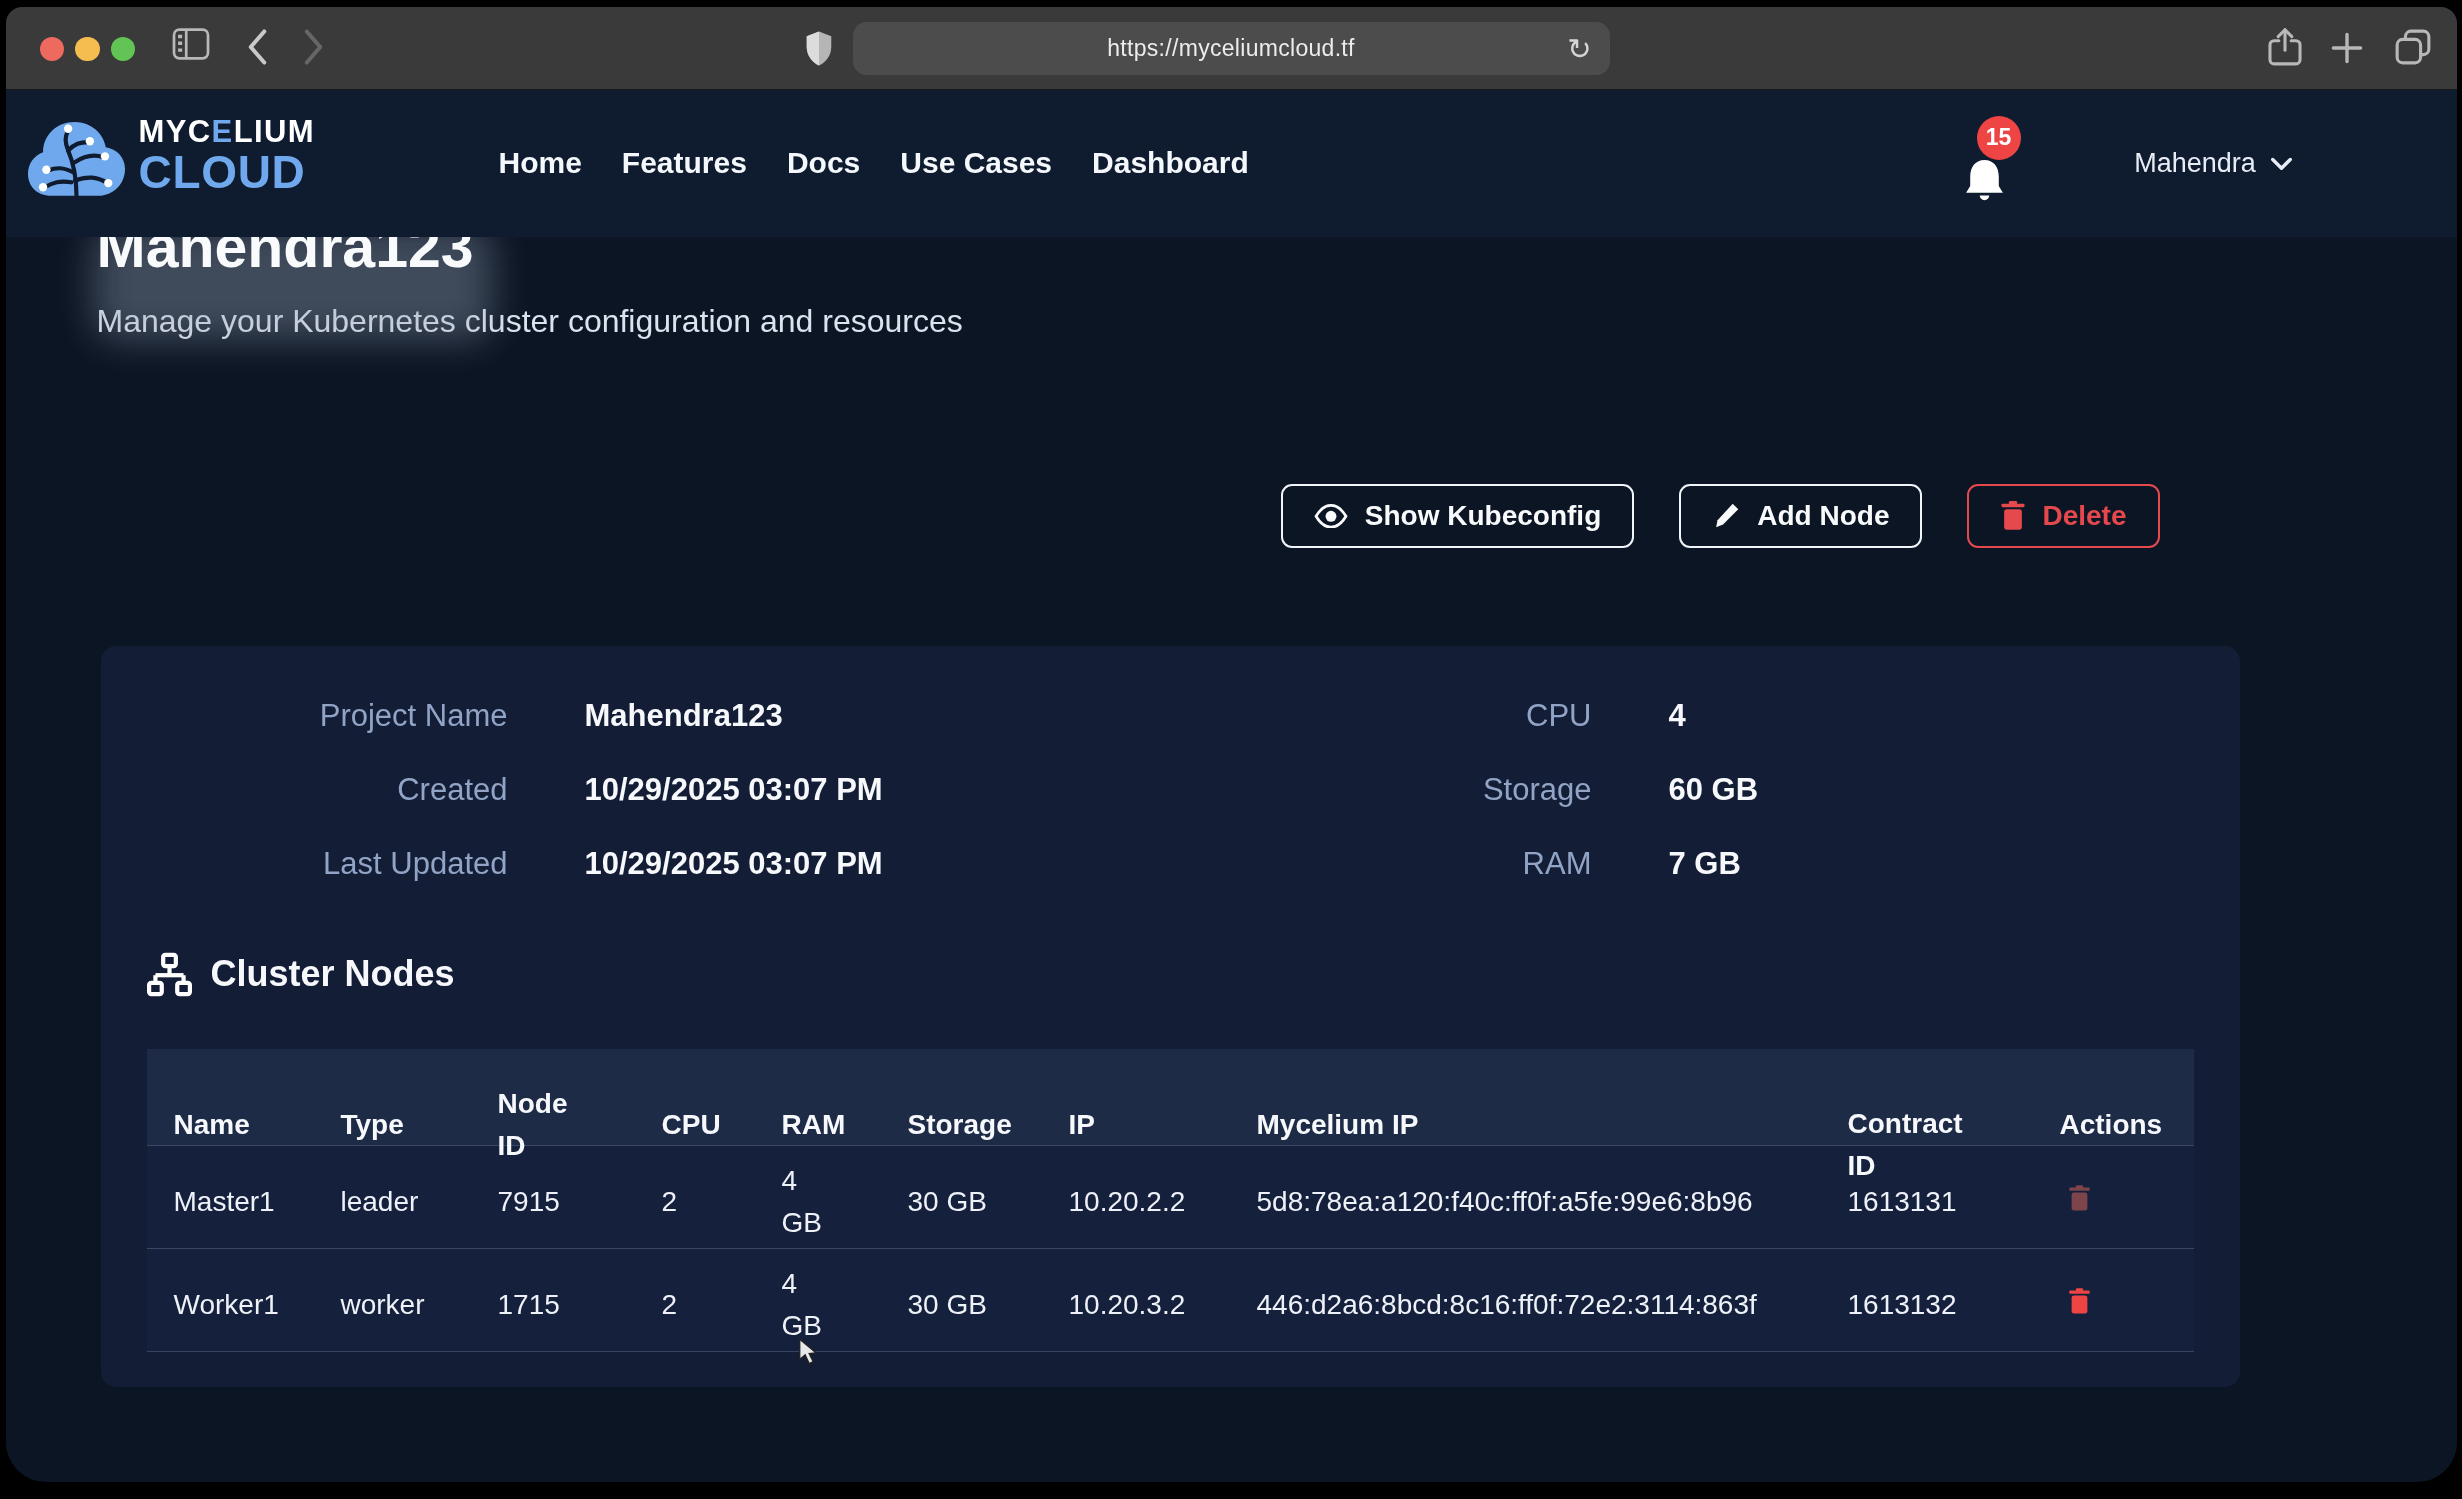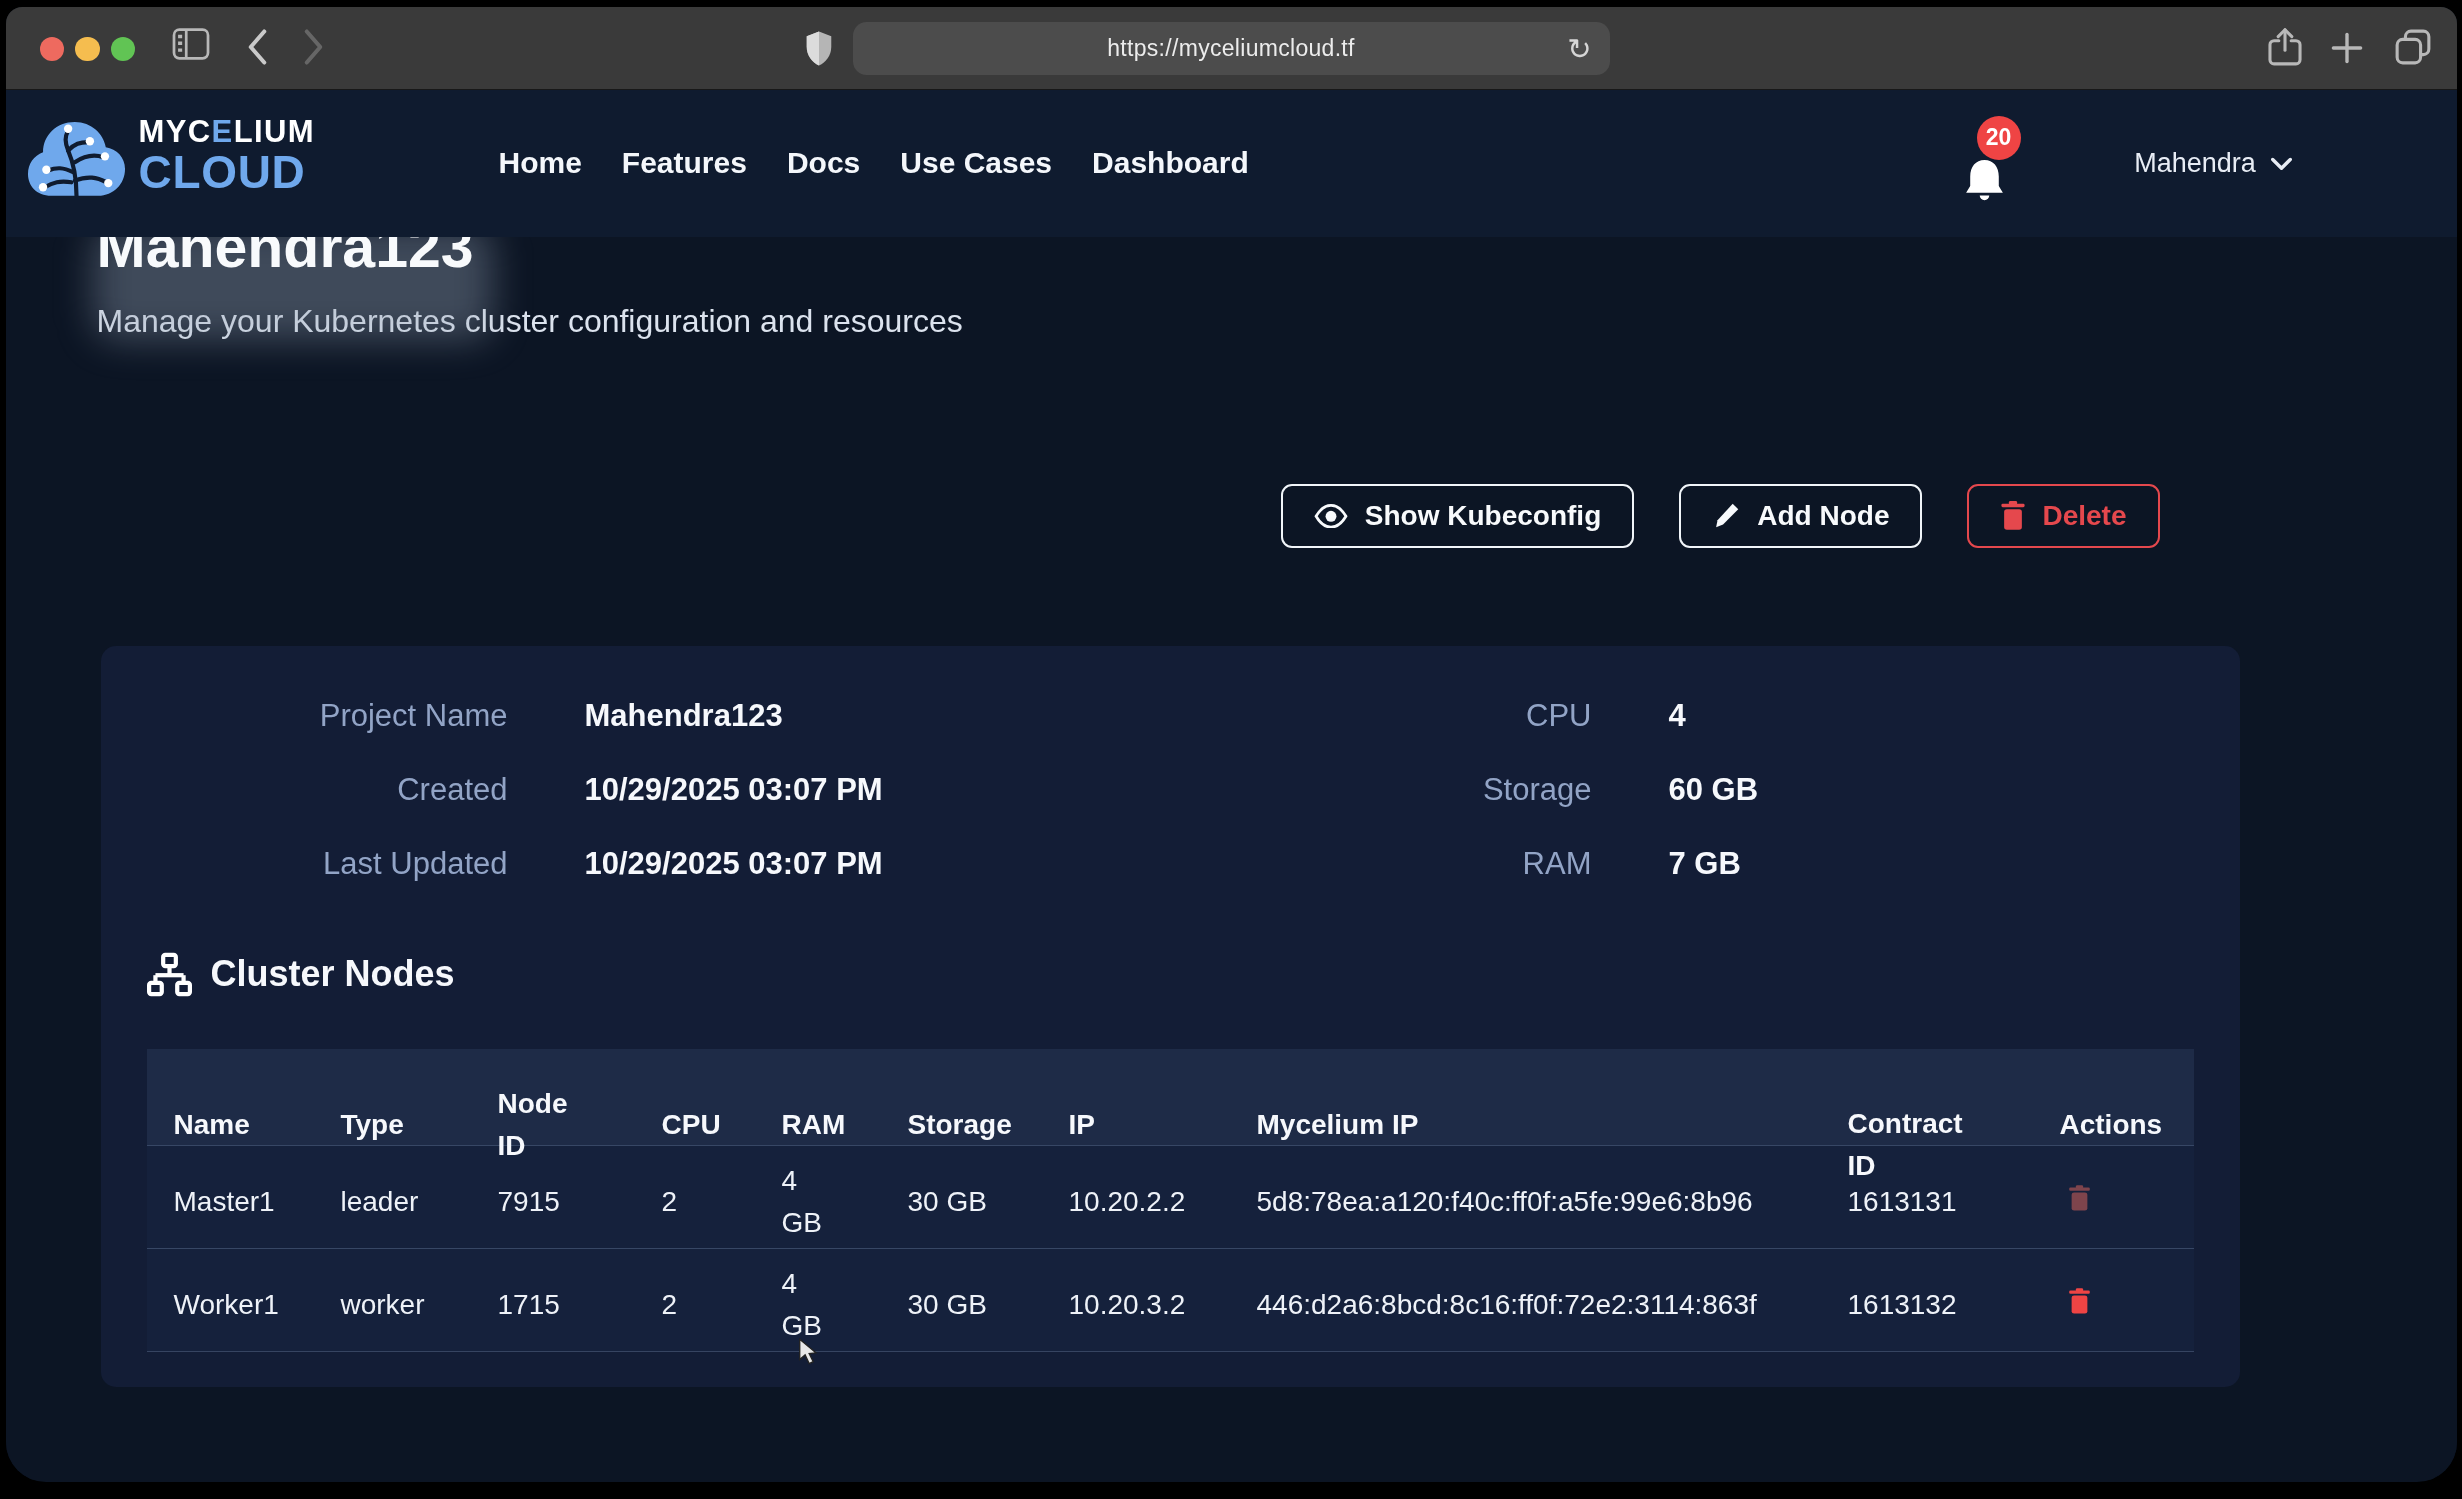--- a/index.html
+++ b/index.html
@@ -206,21 +206,21 @@
           <span class="nav-link">Dashboard</span>
         </div>
 
         <div class="bell-wrap">
           <span class="icon">
             <svg width="45" height="49" viewBox="0 0 66 72">
               <path d="M33 6 C20 6 12 16 12 30 V44 L6 54 H60 L54 44 V30 C54 16 46 6 33 6 Z" fill="#ffffff"></path>
               <path d="M26 58 a7 7 0 0 0 14 0 Z" fill="#ffffff"></path>
             </svg>
           </span>
-          <span class="badge">20</span>
+          <span class="badge">15</span>
         </div>
 
         <div class="user">
           <span class="user-name">Mahendra</span>
           <span class="icon">
             <svg width="23" height="15" viewBox="0 0 34 22" fill="none" stroke="#e8edf5" stroke-width="5" stroke-linecap="round" stroke-linejoin="round">
               <polyline points="4,5 17,18 30,5"></polyline>
             </svg>
           </span>
         </div>

